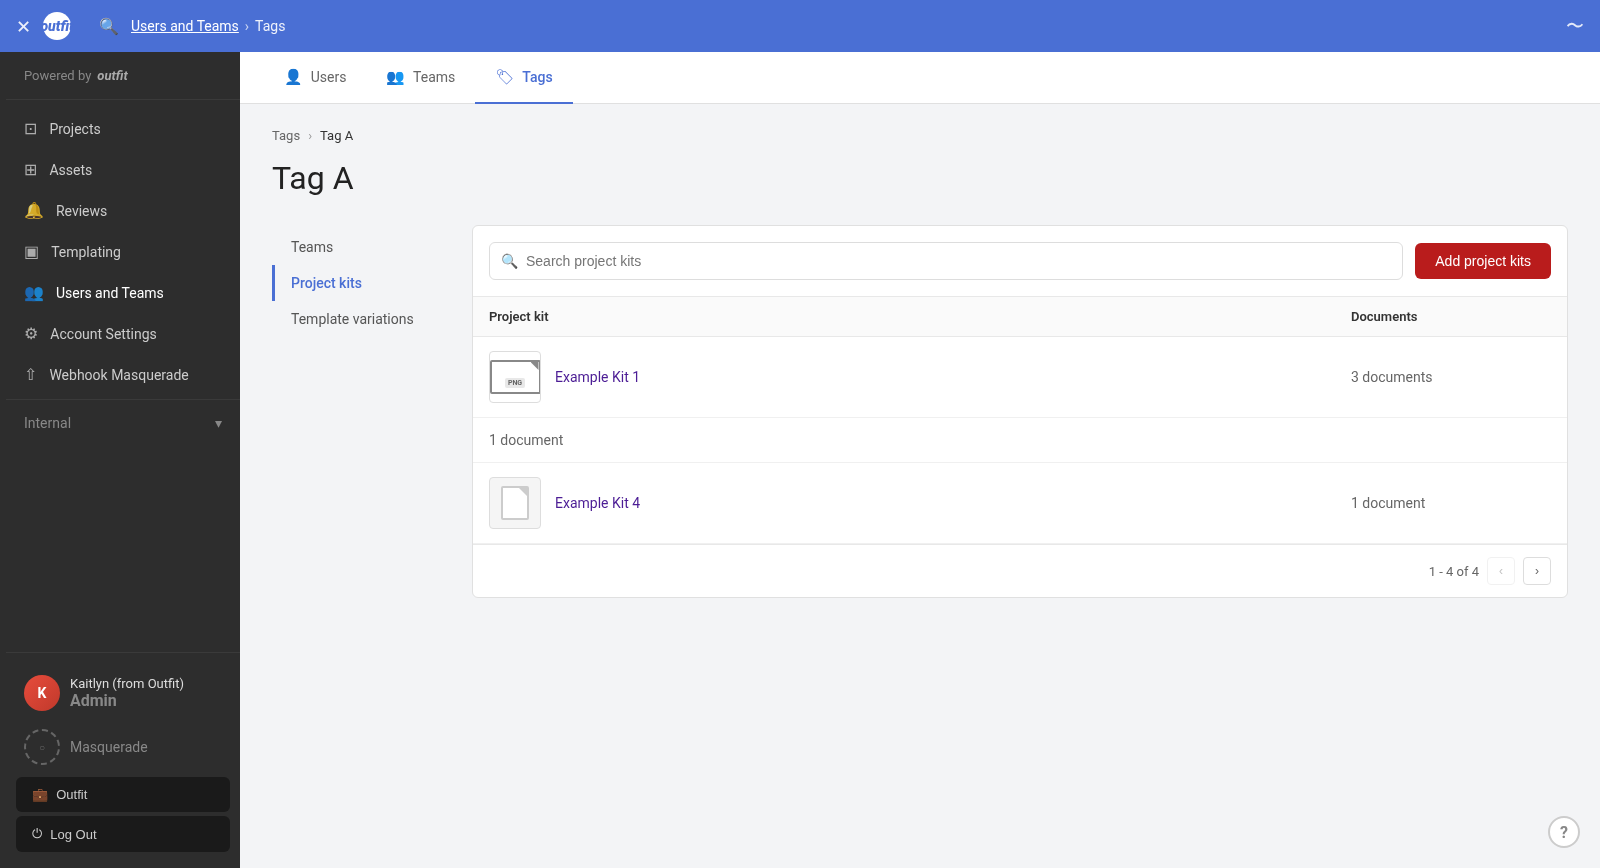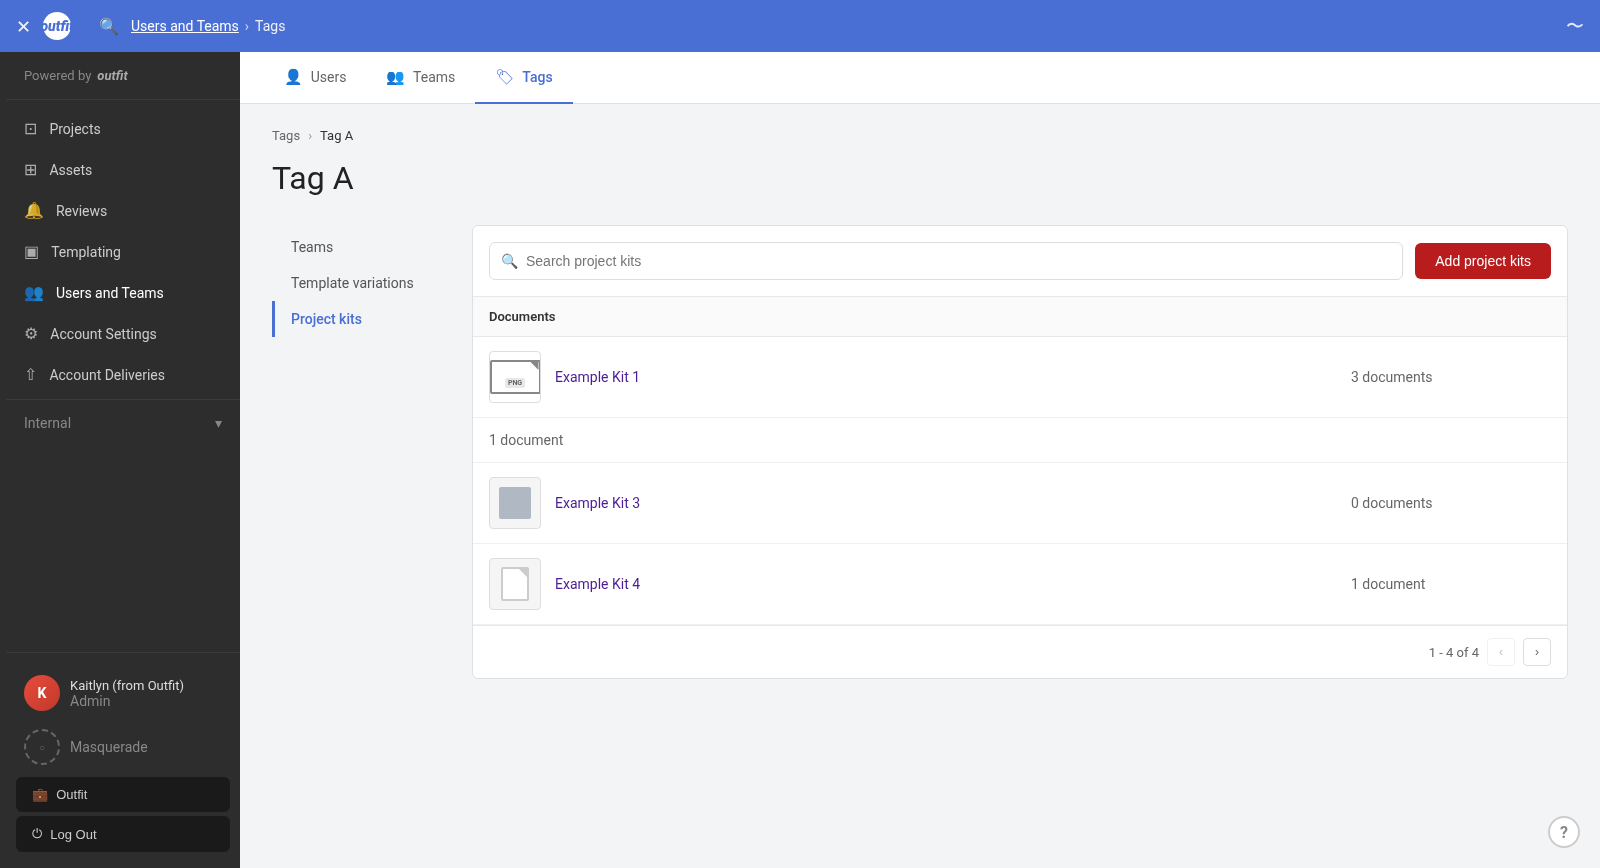--- a/index.html
+++ b/index.html
@@ -102,21 +102,21 @@
       border-radius: 50%;
       border: 2px dashed #666;
       display: flex;
       align-items: center;
       justify-content: center;
       color: #666;
       flex-shrink: 0;
     }
     .user-info { display: flex; flex-direction: column; }
     .user-name { font-size: 13px; color: #ddd; }
-    .user-role { font-size: 14px; color: #888; }
+    .user-role { font-size: 16px; color: #888; font-weight: bold; }
     .masquerade-item {
       display: flex;
       align-items: center;
       gap: 10px;
       padding: 8px 18px;
       font-size: 14px;
       color: #888;
       cursor: pointer;
     }
     .sidebar-button {
@@ -440,21 +440,21 @@
       <div class="sidebar-item active">
         <span class="sidebar-item-icon">👥</span>
         <span>Users and Teams</span>
       </div>
       <div class="sidebar-item">
         <span class="sidebar-item-icon">⚙</span>
         <span>Account Settings</span>
       </div>
       <div class="sidebar-item">
         <span class="sidebar-item-icon">⇧</span>
-        <span>Account Deliveries</span>
+        <span>Webhook Masquerade</span>
       </div>
       <div class="sidebar-divider"></div>
       <div class="sidebar-internal">
         <span>Internal</span>
         <span>▾</span>
       </div>
     </nav>
     <div class="sidebar-bottom">
       <div class="sidebar-user">
         <div class="avatar">K</div>
@@ -504,35 +504,36 @@
         <span class="page-breadcrumb-sep">›</span>
         <span class="page-breadcrumb-current">Tag A</span>
       </nav>
 
       <h1 class="page-title">Tag A</h1>
 
       <div class="tag-layout">
 
         <div class="tag-sidebar">
           <div class="tag-sidebar-item">Teams</div>
+          <div class="tag-sidebar-item active">Project kits</div>
           <div class="tag-sidebar-item">Template variations</div>
-          <div class="tag-sidebar-item active">Project kits</div>
         </div>
 
         <div class="tag-main">
 
           <div class="search-row">
             <div class="search-box">
               <span class="search-icon-wrap">🔍</span>
               <input class="search-input" type="text" placeholder="Search project kits" style="">
             </div>
             <button class="add-btn">Add project kits</button>
           </div>
 
           <div class="table-header">
+            <div class="col-kit">Project kit</div>
             <div class="col-docs">Documents</div>
           </div>
 
           <div class="table-row">
             <div class="kit-cell">
               <div class="kit-thumbnail kit-thumb-png">
                 <div class="png-file-icon">
                   <div class="file-body">
                     <div class="file-corner"></div>
                     <span class="png-label">PNG</span>
@@ -541,29 +542,20 @@
               </div>
               <span class="kit-name">Example Kit 1</span>
             </div>
             <div class="docs-cell">3 documents</div>
           </div>
 
           <div class="table-row">
             <div class="docs-cell">1 document</div>
           </div>
 
-          <div class="table-row">
-            <div class="kit-cell">
-              <div class="kit-thumbnail" style="display:flex; align-items:center; justify-content:center;">
-                <div class="kit-thumb-square"></div>
-              </div>
-              <span class="kit-name">Example Kit 3</span>
-            </div>
-            <div class="docs-cell">0 documents</div>
-          </div>
 
           <div class="table-row">
             <div class="kit-cell">
               <div class="kit-thumbnail" style="display:flex; align-items:center; justify-content:center;">
                 <div class="kit-thumb-doc"></div>
               </div>
               <span class="kit-name">Example Kit 4</span>
             </div>
             <div class="docs-cell">1 document</div>
           </div>

